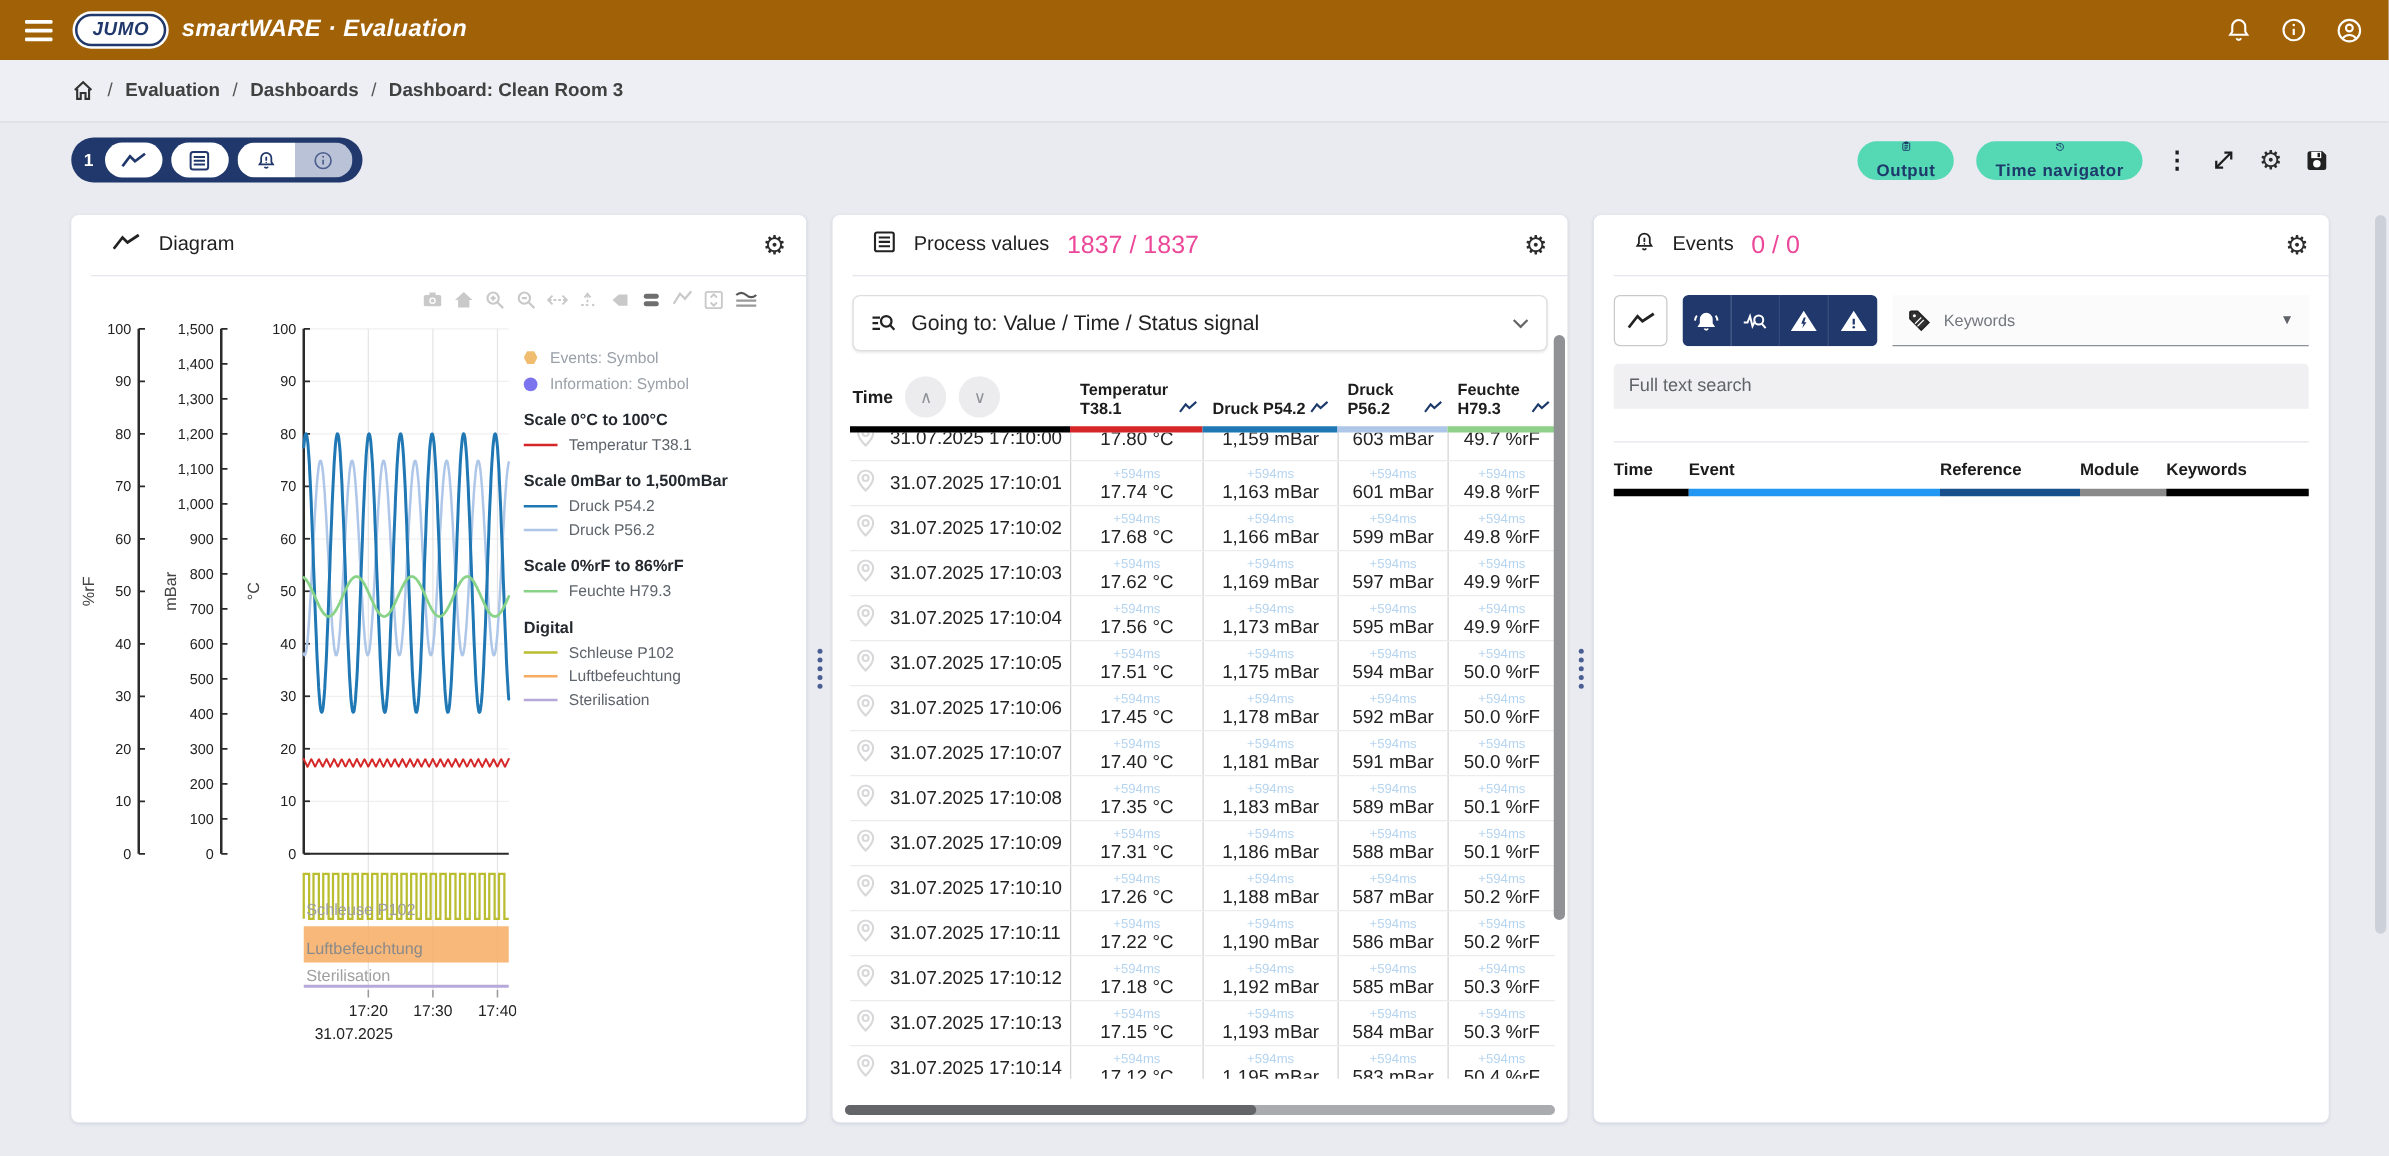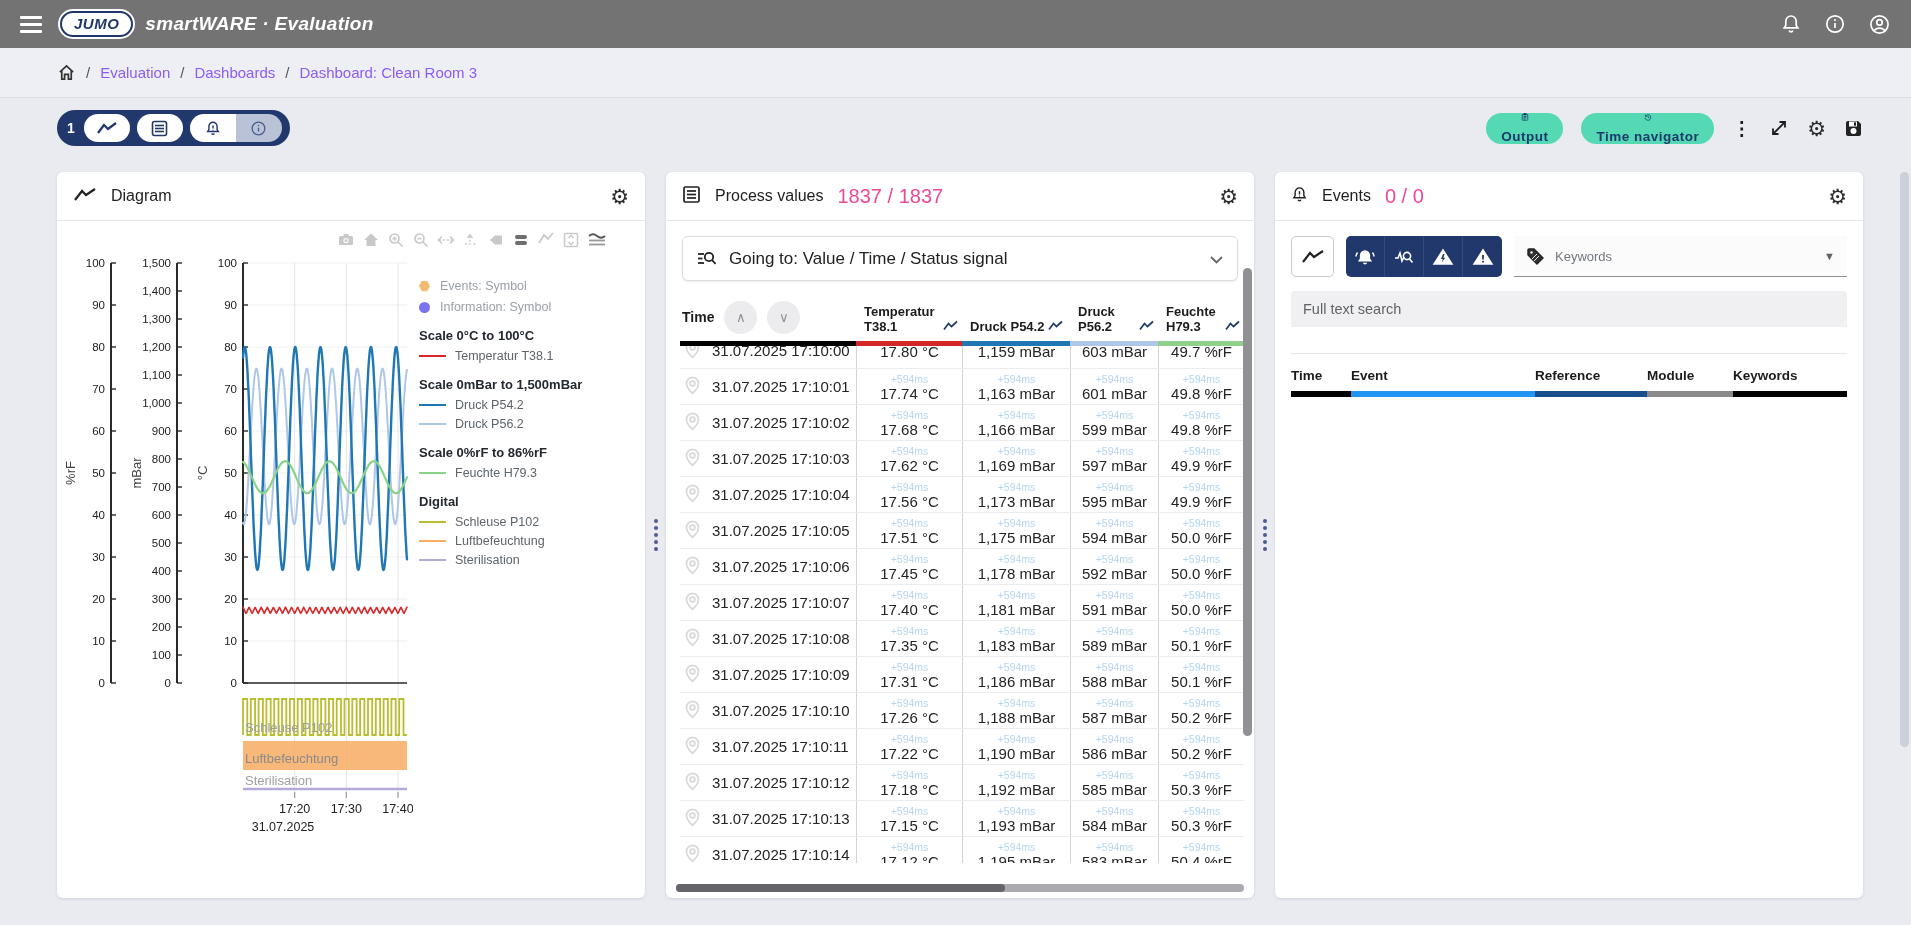--- a/index.html
+++ b/index.html
@@ -1,30 +1,30 @@
 <!DOCTYPE html>
 <html><head>
 <meta charset="utf-8">
 <style>
   * { margin:0; padding:0; box-sizing:border-box; }
   html,body { width:1911px; height:925px; overflow:hidden;
     font-family:"Liberation Sans", sans-serif; background:#e9ebf1; }
-  .navbar { height:48px; background:#737373; display:flex; align-items:center; padding:0 20px; }
+  .navbar { height:48px; background:#a16207; display:flex; align-items:center; padding:0 20px; }
   .hamburger { width:22px; display:flex; flex-direction:column; gap:4px; cursor:pointer; margin-right:18px; }
   .hamburger i { display:block; height:3px; background:#fff; border-radius:1px; }
   .jumo-logo { background:#fff; color:#20386b; font-weight:bold; font-style:italic; font-size:15px;
     letter-spacing:.5px; padding:2px 12px 3px; border-radius:13px; border:2px solid #20386b;
     box-shadow:0 0 0 2px #fff; margin-right:12px; }
   .brand { color:#fff; font-size:19px; font-style:italic; font-weight:bold; letter-spacing:.3px; }
   .nav-right { margin-left:auto; display:flex; align-items:center; gap:22px; }
   .nav-ic { display:inline-flex; cursor:pointer; }
   .crumbbar { height:50px; display:flex; align-items:center; gap:10px; padding:0 0 0 57px;
     background:#edeff4; border-bottom:1px solid #d9dce3; font-size:15px; color:#333; }
   .crumb-sep { color:#555; }
-  .crumb { color:#8b5cf6; cursor:pointer; }
+  .crumb { color:#404040; cursor:pointer;font-weight:bold; }
   .toolbar { height:60px; display:flex; align-items:center; padding:0 48px 0 57px; }
   .widget-toggle { background:#20386b; border-radius:18px; height:36px; display:flex; align-items:center;
     padding:0 8px 0 10px; gap:7px; }
   .widget-count { color:#fff; font-size:14px; font-weight:bold; margin-right:2px; }
   .wbtn { width:46px; height:28px; border-radius:14px; background:#fff; display:flex; align-items:center;
     justify-content:center; cursor:pointer; border:none; }
   .wbtn-pair { display:flex; height:28px; border-radius:14px; overflow:hidden; }
   .wbtn-pair .half { width:46px; display:flex; align-items:center; justify-content:center; cursor:pointer; }
   .half.on { background:#fff; }
   .half.off { background:#b9c2d6; }
@@ -35,21 +35,21 @@
   .tool-ic { display:inline-flex; cursor:pointer; color:#1d1d1f; }
   .kebab { font-size:19px; font-weight:bold; color:#1d1d1f; cursor:pointer; line-height:1; }
   .gear { font-size:21px; color:#2c2c2c; cursor:pointer; line-height:1; }
   .content { display:flex; padding:14px 48px 0 57px; gap:0; align-items:stretch; }
   .card { background:#fff; border-radius:6px; box-shadow:0 1px 3px rgba(40,50,80,.12); height:726px;
     flex:1 1 0; min-width:0; position:relative; }
   .panel-gap { width:21px; display:flex; align-items:center; justify-content:center; }
   .grip { display:flex; flex-direction:column; gap:3px; cursor:col-resize; }
   .grip i { width:4px; height:4px; border-radius:50%; background:#4a5e94; display:block; }
   .card-head { height:49px; display:flex; align-items:center; gap:14px; padding:0 16px;
-    border-bottom:1px solid #e4e6ec; }
+    border-bottom:1px solid #e4e6ec;margin-left:16px; }
   .card-title { font-size:16px; color:#1e1e1e; }
   .card-count { font-size:20px; color:#ec4899; }
   .card-head .gear { margin-left:auto; }
   
   .modebar { display:flex; justify-content:flex-end; gap:7px; padding:10px 38px 0 0; }
   .modebar span { display:inline-flex; cursor:pointer; }
   .chart-row { display:flex; padding:2px 10px 0 6px; }
   .legend { width:208px; padding:28px 0 0 6px; font-size:12.5px; }
   .lg-sym { display:flex; align-items:center; gap:10px; color:#9aa0a8; margin-bottom:7px; }
   .lg-dot { width:11px; height:11px; border-radius:50%; }
@@ -98,21 +98,21 @@
   .ev-keywords { flex:1; height:41px; display:flex; align-items:center; gap:10px; padding:0 12px;
     background:#fbfbfc; border-bottom:1px solid #8d9096; cursor:pointer; }
   .ev-keywords .ph { color:#73777d; font-size:13px; }
   .ev-keywords .caret { margin-left:auto; color:#5f6368; font-size:11px; }
   .ev-search { margin:14px 16px 0; height:36px; background:#f0f0f2; border-radius:4px 4px 0 0;
     display:flex; align-items:center; padding:0 12px; color:#5f6368; font-size:14.5px; cursor:text; }
   .ev-thead { display:flex; margin:26px 16px 0; border-top:1px solid #e4e6ec; padding-top:14px; }
   .ev-hcell { font-size:13.5px; font-weight:bold; color:#1c1c1c; }
   .ev-bars { display:flex; margin:8px 16px 0; }
   .ev-bars i { height:6px; display:block; }
-  .ev-c0 { width:60px; } .ev-c1 { flex:1; } .ev-c2 { width:112px; } .ev-c3 { width:86px; } .ev-c4 { width:114px; }
+  .ev-c0 { width:60px; } .ev-c1 { flex:1; } .ev-c2 { width:112px; } .ev-c3 { width:69px; } .ev-c4 { width:114px; }
   .page-scroll { position:fixed; right:2px; top:172px; width:9px; height:575px; background:#ccd0d8;
     border-radius:5px; }
   svg text { font-family:"Liberation Sans", sans-serif; }
 </style>
 </head>
 <body>
 
 <header class="navbar">
   <span class="hamburger">
       <i></i>

